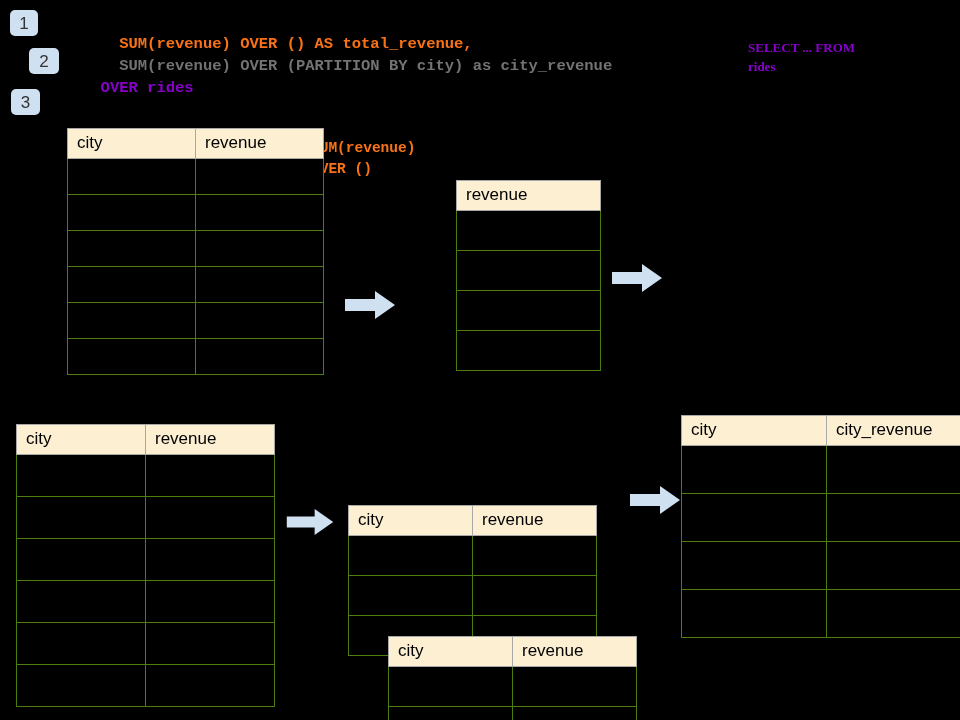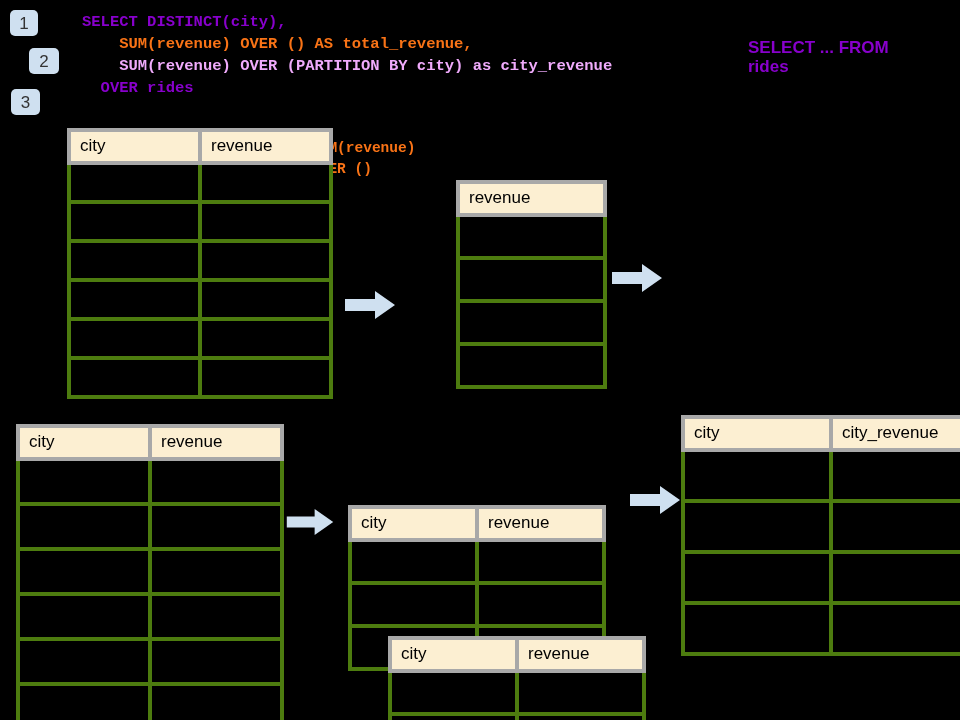--- a/index.html
+++ b/index.html
@@ -36,26 +36,26 @@
     position: absolute;
     font-family: "Liberation Mono", monospace;
     font-size: 15.5px;
     font-weight: bold;
     white-space: pre;
     letter-spacing: 0px;
     line-height: 21px;
   }
   .c-purple { color: #8800CC; }
   .c-red    { color: #f97316; }
-  .c-green  { color: #f0abfc; }
+  .c-green  { color: #737373; }
 
   .sidenote {
     position: absolute;
-    font-family: Liberation Sans, sans-serif;
-    font-size: 17px;
+    font-family: Liberation Serif, serif;
+    font-size: 13px;
     font-weight: bold;
     line-height: 19px;
     white-space: pre;
     color: #8800CC;
   }
 
   
   .annot {
     position: absolute;
     font-family: "Liberation Mono", monospace;
@@ -66,21 +66,21 @@
   }
 
   
   .tbl {
     position: absolute;
     border-collapse: collapse;
     background: #000000;
     table-layout: fixed;
   }
   .tbl td {
-    border: 4px solid #4d7c0f;
+    border: 1px solid #4d7c0f;
     padding: 0;
     background: #000000;
   }
   .tbl td.hd {
     background: #FCEFD2;
     color: #000000;
     font-family: "Liberation Sans", sans-serif;
     font-size: 17px;
     padding: 4px 0 5px 9px;
     border-color: #A8A8A8;
@@ -101,21 +101,20 @@
   <div class="badge" style="left:10px; top:10px; width:28px; height:26px;">
     <span>1</span>
   </div>
   <div class="badge" style="left:29px; top:48px; width:30px; height:26px;">
     <span>2</span>
   </div>
   <div class="badge" style="left:11px; top:89px; width:29px; height:26px;">
     <span>3</span>
   </div>
 
-  <div class="code c-purple" style="left:82px; top:12px;">SELECT DISTINCT(city),</div>
   <div class="code c-red" style="left:82px; top:34px;">    SUM(revenue) OVER () AS total_revenue,</div>
   <div class="code c-green" style="left:82px; top:56px;">    SUM(revenue) OVER (PARTITION BY city) as city_revenue</div>
   <div class="code c-purple" style="left:82px; top:78px;">  OVER rides</div>
 
   <div class="sidenote" style="left:748px; top:38px;">SELECT ... FROM
 rides</div>
 
   <div class="annot c-red" style="left:311px; top:138px;">SUM(revenue)
 OVER ()</div>
 

